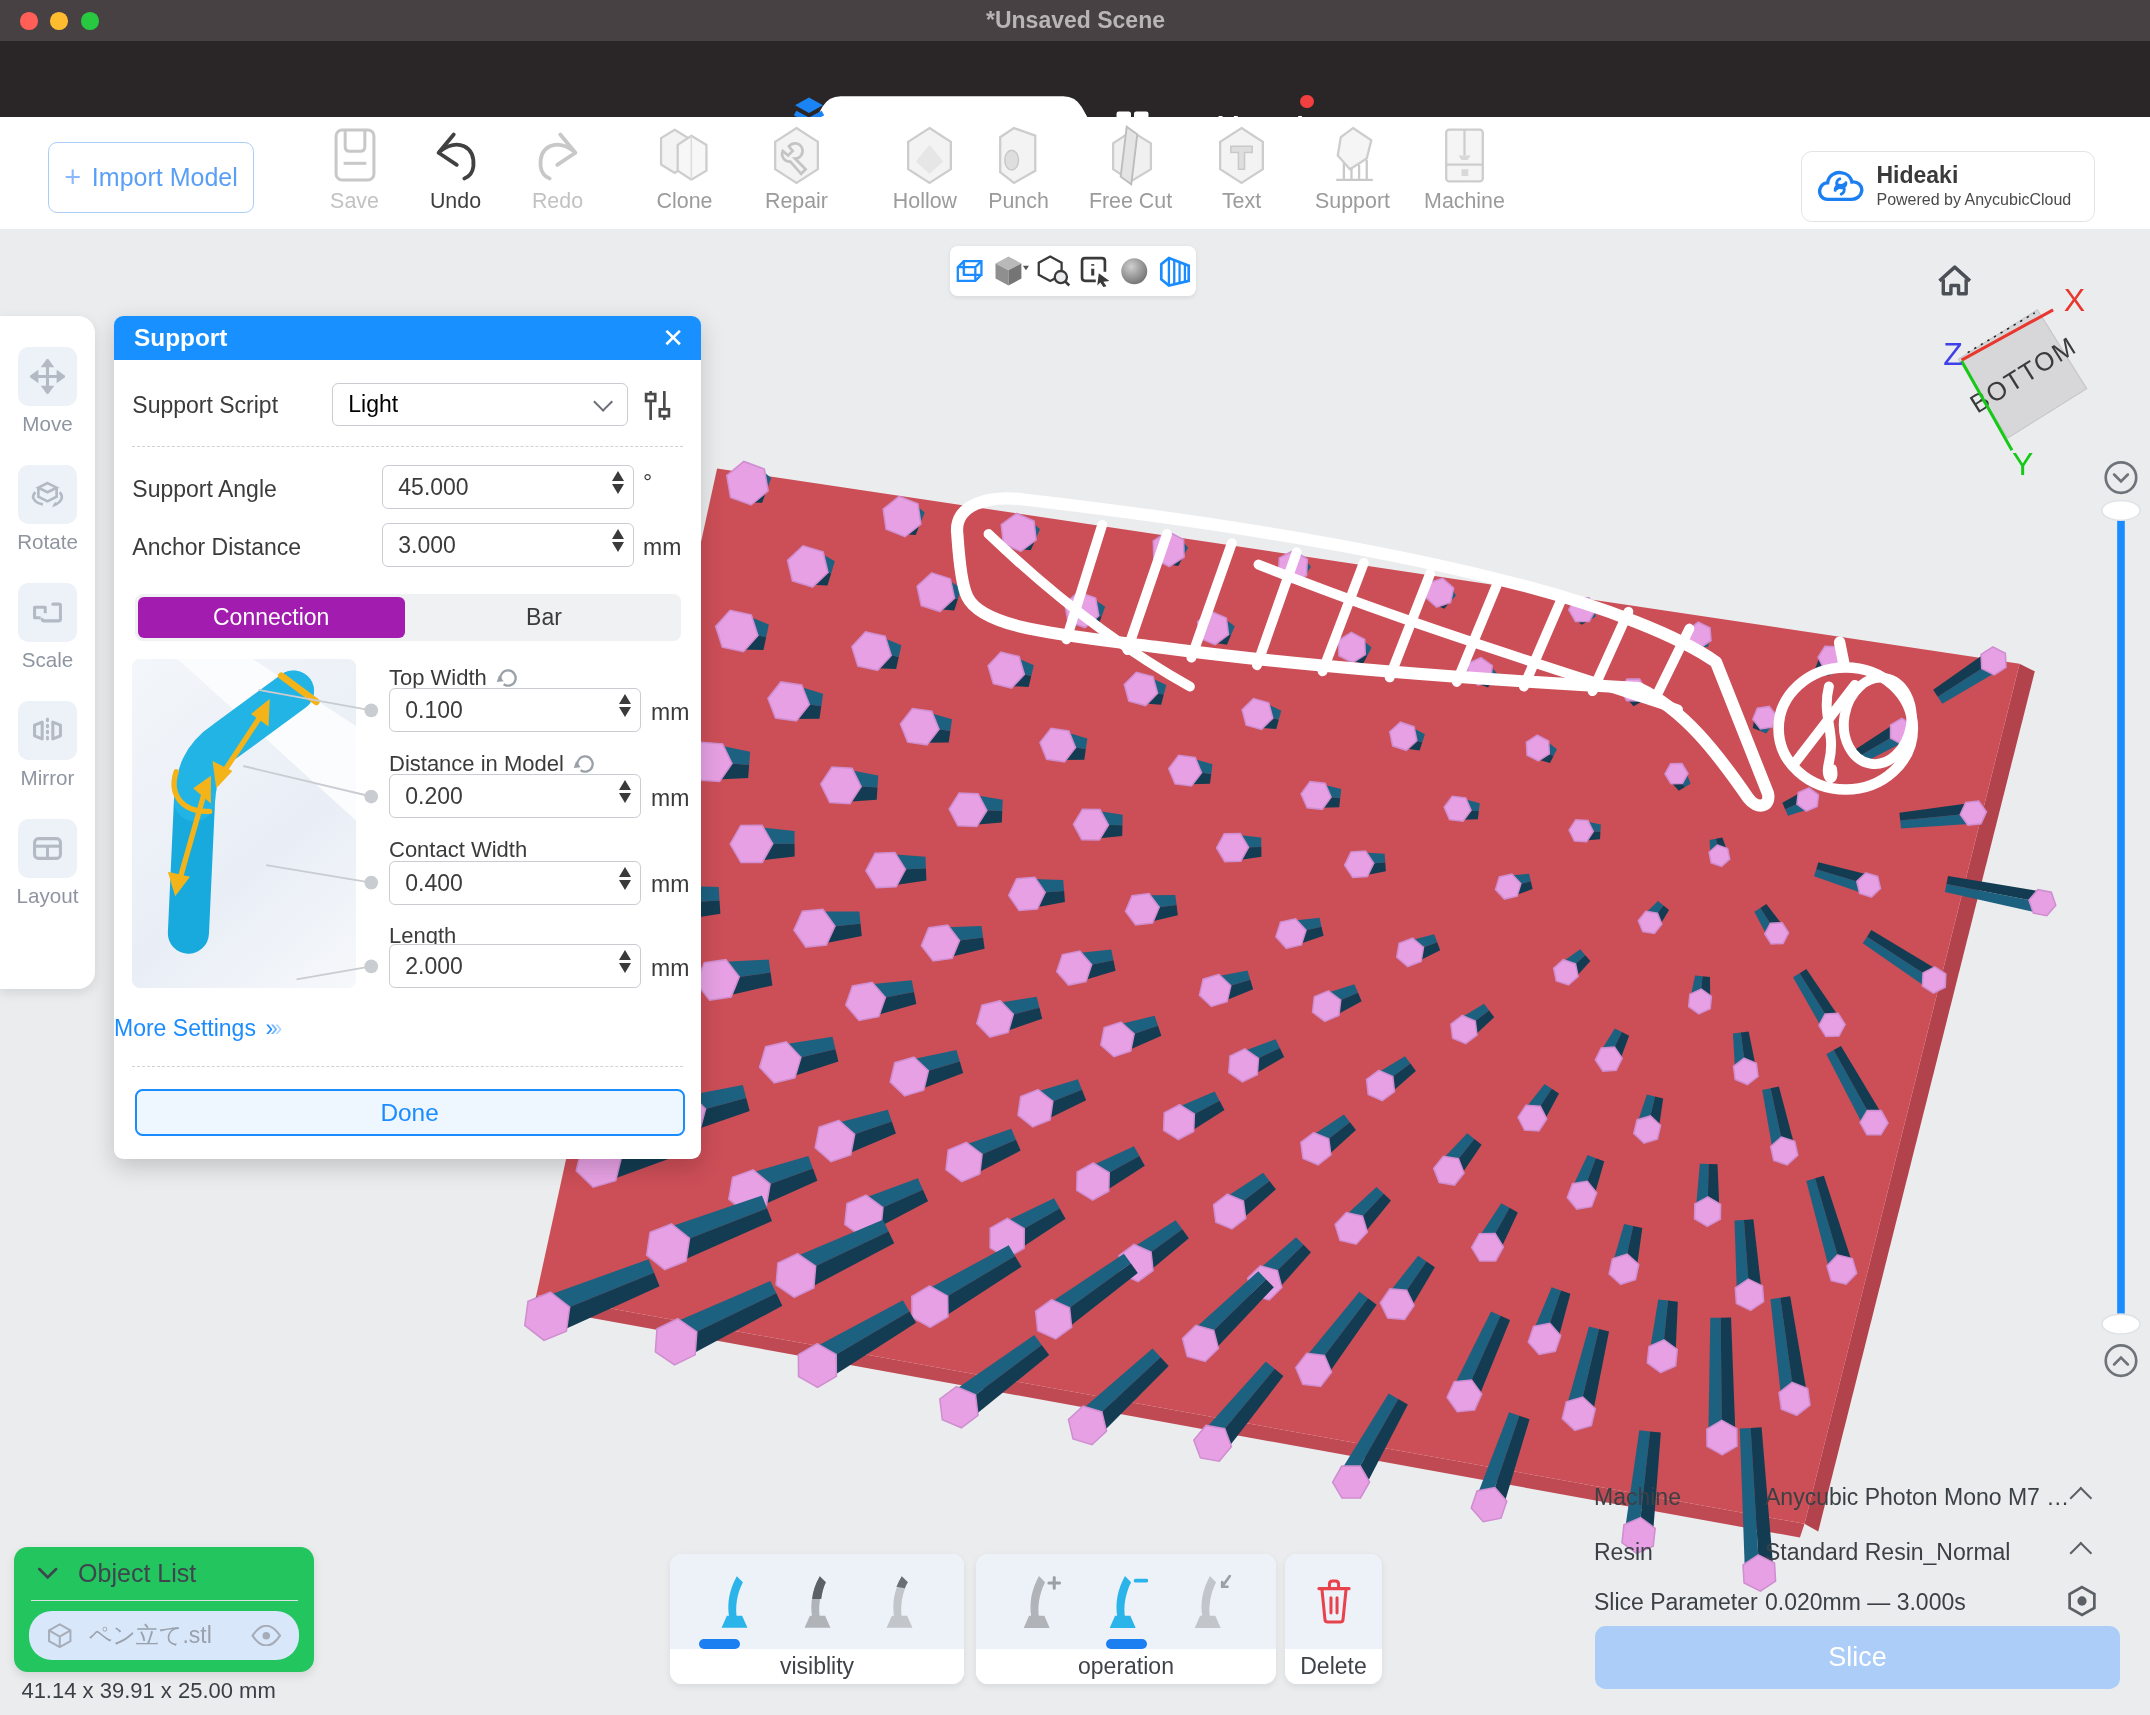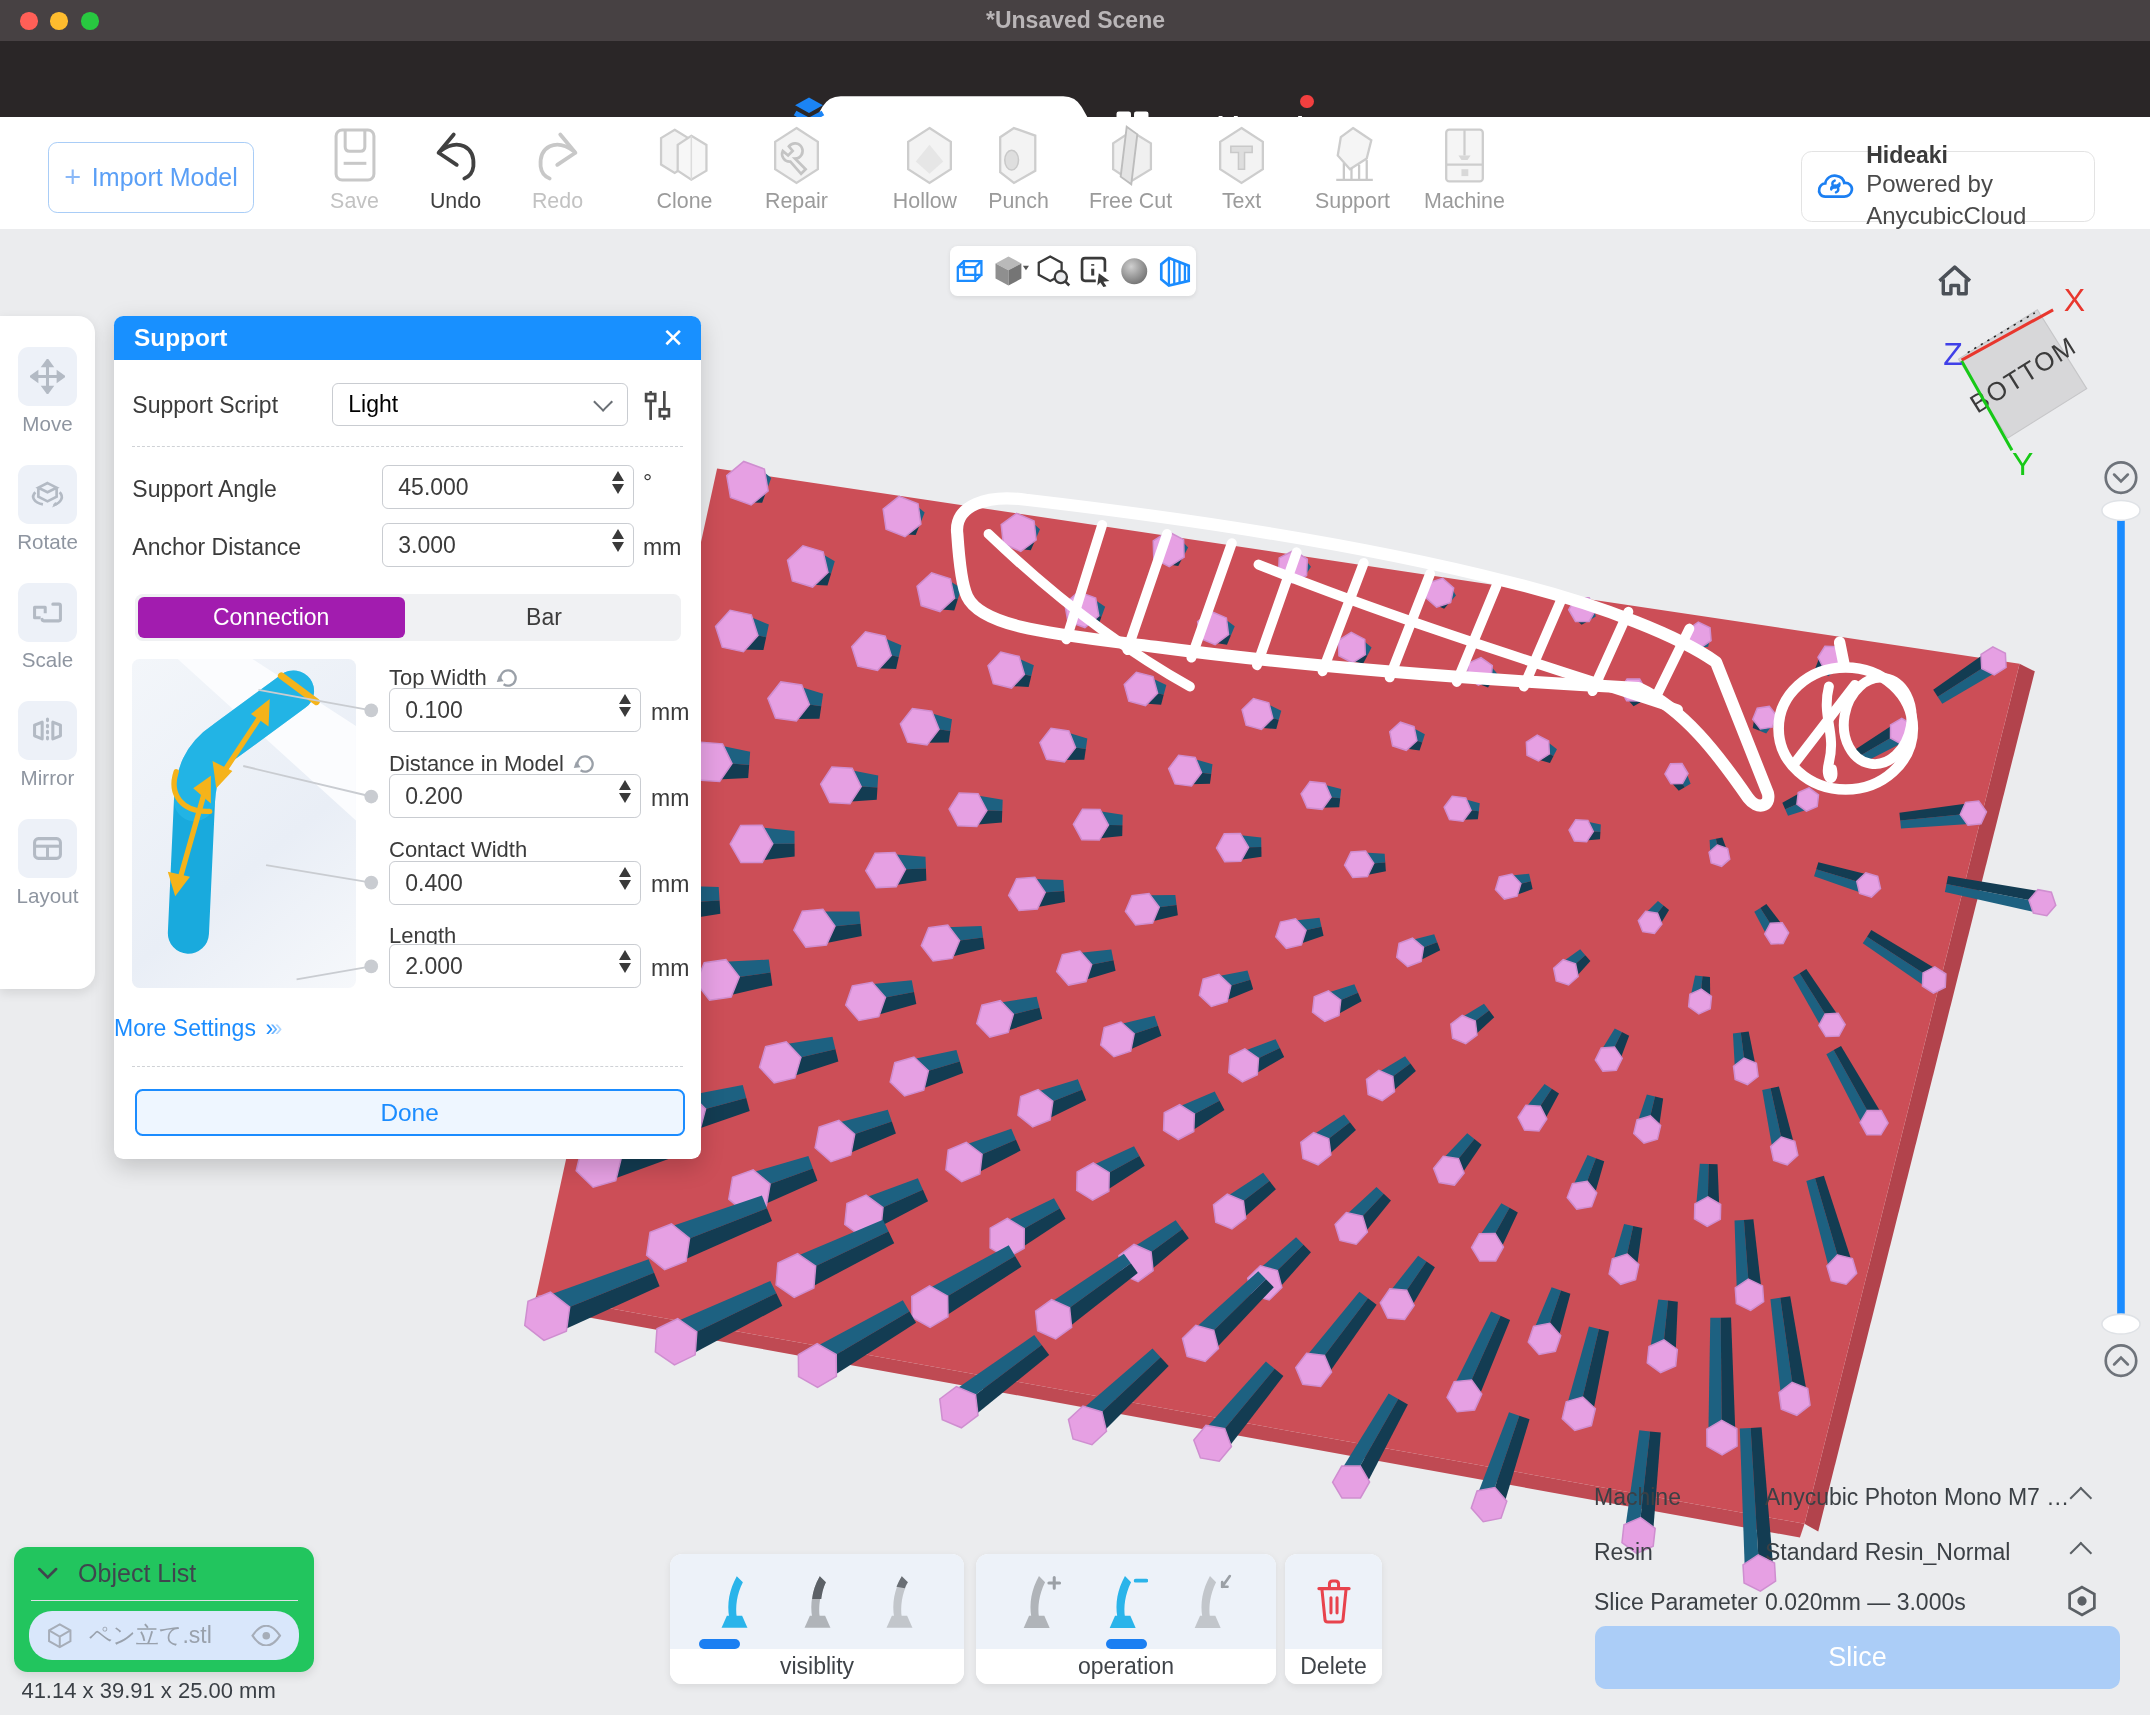--- a/index.html
+++ b/index.html
@@ -24,21 +24,21 @@
   .import-btn{left:48px;top:25px;width:204px;height:69px;border:1.5px solid #a9cdf7;border-radius:9.2px;
       display:flex;align-items:center;justify-content:center;gap:10.7px;color:#5a9ff6;font-size:25px;background:#fff;}
   .tool{position:absolute;top:6.1px;width:99px;height:104px;display:flex;flex-direction:column;align-items:center;justify-content:flex-start;}
   .tool .ticon{height:64px;display:flex;align-items:center;justify-content:center;}
   .tool .tlabel{font-size:21.4px;color:#9b9b9b;margin-top:1.5px;white-space:nowrap;}
   .tool .tlabel.dark{color:#3f3f3f;}
   .tool .tlabel.dis{color:#c2c2c2;}
   .account{left:1801px;top:24.4px;width:294px;height:71px;border:1.5px solid #e3e3e3;border-radius:10.7px;background:#fff;
       display:flex;align-items:center;gap:12.2px;padding-left:15.3px;box-sizing:border-box;margin-top:10px;}
   .account .name{font-size:23px;font-weight:700;color:#3a3a3a;line-height:26px;}
-  .account .sub{font-size:24px;color:#4a4a4a;line-height:32px;}
+  .account .sub{font-size:16px;color:#4a4a4a;line-height:23px;}
   
   .vp-toolbar{left:950px;top:246px;width:246px;height:50px;background:#fff;border-radius:7.6px;
       display:flex;align-items:center;justify-content:space-around;box-shadow:0 1.5px 4.6px rgba(0,0,0,.08);}
   
   .sidebar{left:0;top:316px;width:95px;height:673px;background:#fff;border-radius:0 17px 17px 0;
       box-shadow:0 3.1px 10.7px rgba(0,0,0,.10);display:flex;flex-direction:column;align-items:center;padding-top:30.5px;box-sizing:border-box;gap:29px;}
   .side-tool{display:flex;flex-direction:column;align-items:center;gap:6.1px;}
   .side-btn{width:59px;height:59px;border-radius:10.7px;background:#edf1f8;display:flex;align-items:center;justify-content:center;}
   .side-label{font-size:20.6px;color:#8e95a0;}
   

